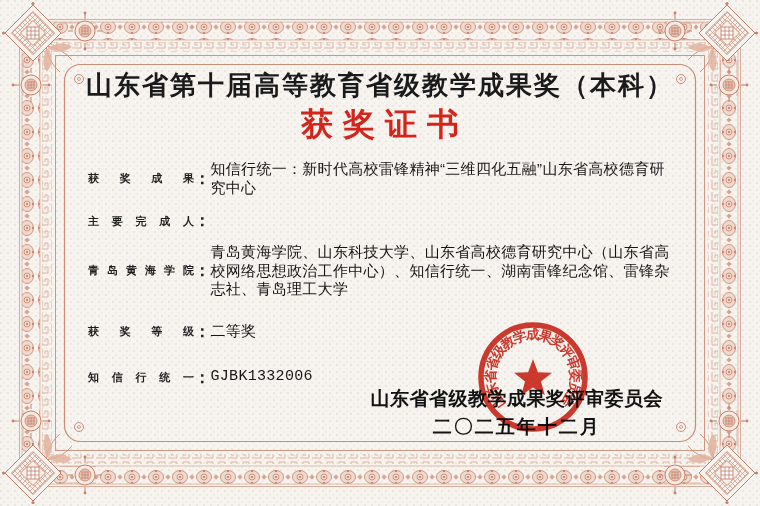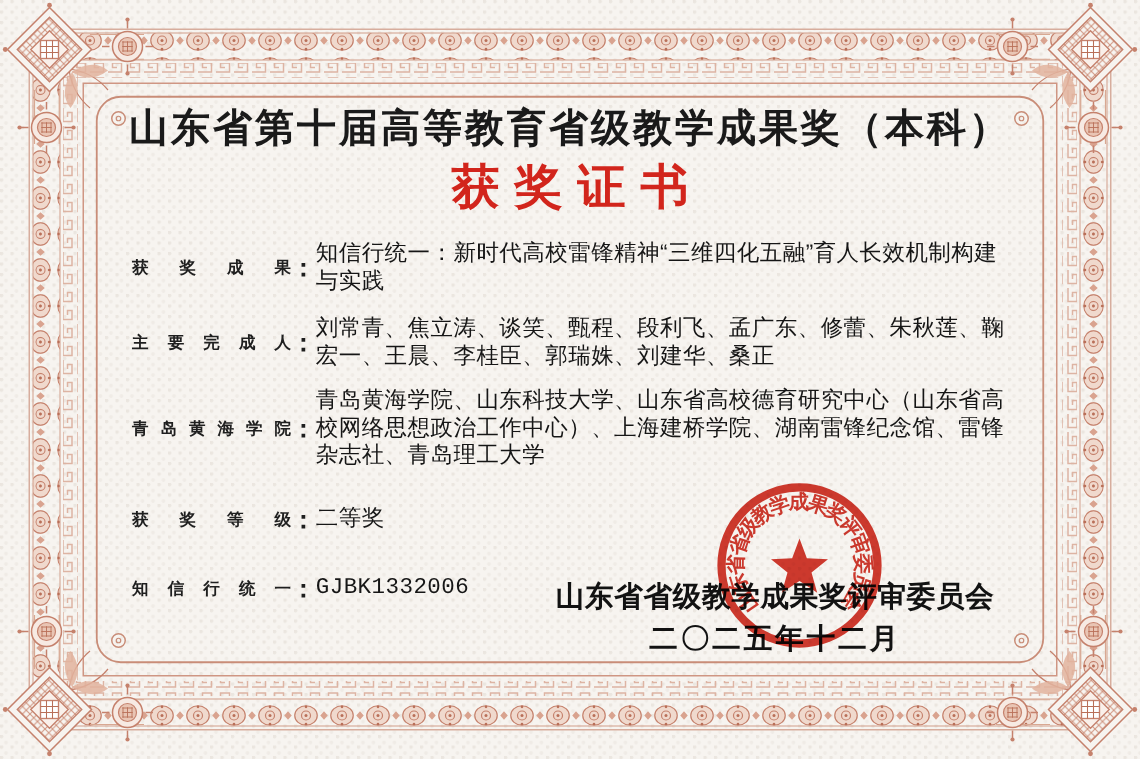--- a/index.html
+++ b/index.html
@@ -138,33 +138,32 @@
   <div class="content">
 
     <div class="title">山东省第十届高等教育省级教学成果奖（本科）</div>
     <div class="subtitle">获奖证书</div>
 
     <div class="fields">
 
       <div class="field f-gap-m">
         <span class="flabel">获奖成果</span>
           <span class="colon">：</span>
-        <span class="fvalue">知信行统一：新时代高校雷锋精神“三维四化五融”育人长效机制构建与实践</span>
+        <span class="fvalue">知信行统一：新时代高校雷锋精神“三维四化五融”山东省高校德育研究中心</span>
       </div>
 
       <div class="field f-gap-s">
         <span class="flabel">主要完成人</span>
           <span class="colon">：</span>
-        <span class="fvalue">刘常青、焦立涛、谈笑、甄程、段利飞、孟广东、修蕾、朱秋莲、鞠宏一、王晨、李桂臣、郭瑞姝、刘建华、桑正</span>
       </div>
 
       <div class="field f-gap-l">
         <span class="flabel">青岛黄海学院</span>
           <span class="colon">：</span>
-        <span class="fvalue">青岛黄海学院、山东科技大学、山东省高校德育研究中心（山东省高校网络思想政治工作中心）、上海建桥学院、湖南雷锋纪念馆、雷锋杂志社、青岛理工大学</span>
+        <span class="fvalue">青岛黄海学院、山东科技大学、山东省高校德育研究中心（山东省高校网络思想政治工作中心）、知信行统一、湖南雷锋纪念馆、雷锋杂志社、青岛理工大学</span>
       </div>
 
       <div class="field f-gap-xl">
         <span class="flabel">获奖等级</span>
           <span class="colon">：</span>
         <span class="fvalue">二等奖</span>
       </div>
 
       <div class="field">
         <span class="flabel">知信行统一</span>

